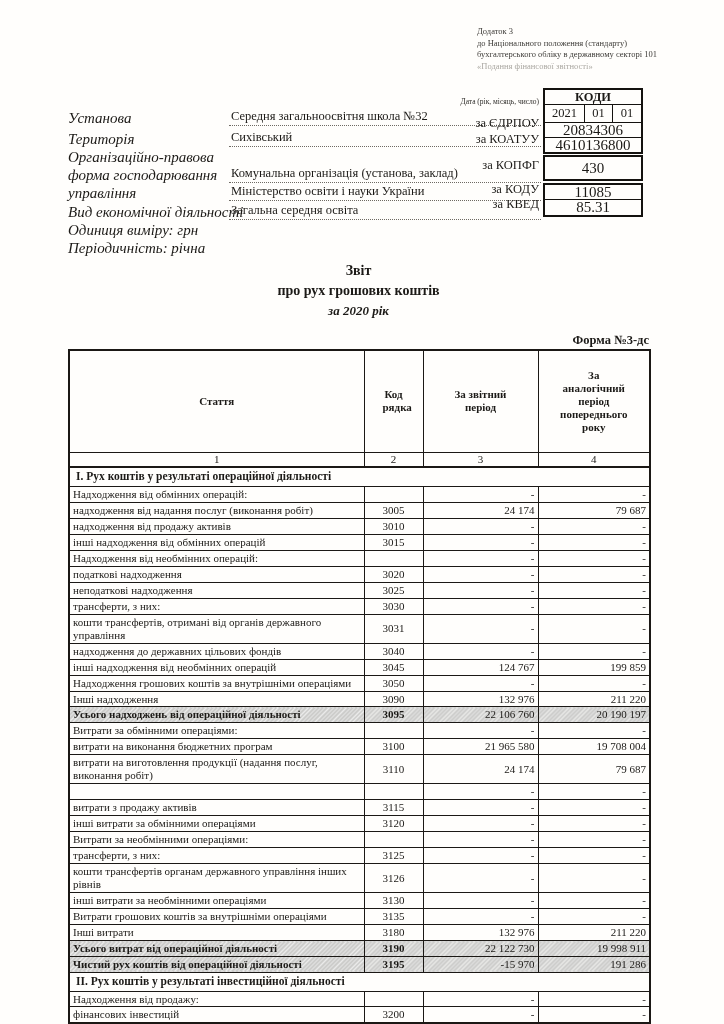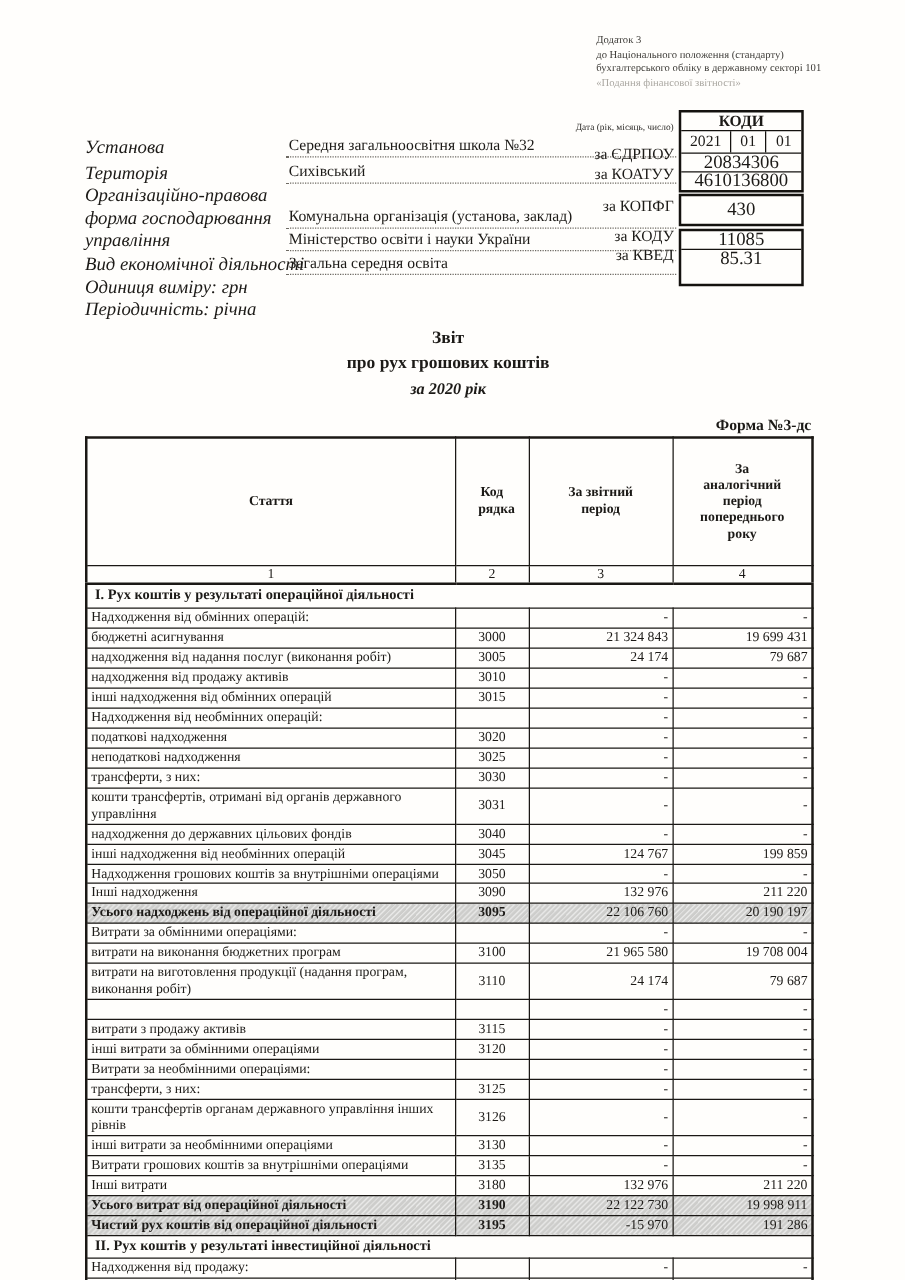--- a/index.html
+++ b/index.html
@@ -37,21 +37,21 @@
   .d-y { width:40px; border-right:1px solid #14120f; }
   .d-m { width:28px; border-right:1px solid #14120f; }
   .d-d { flex:1; }
   .codes-val { text-align:center; font-size:15px; }
   .cv1 { height:14px; line-height:14px; }
   .cv2 { height:15px; line-height:15px; border-top:1px solid #14120f; }
   .block-b { top:155px; height:26px; }
   .block-b .codes-val { line-height:22px; }
   .block-c { top:183px; }
   .cv3 { height:14px; line-height:14px; }
-  .cv4 { height:28px; line-height:15px; border-top:1px solid #14120f; }
+  .cv4 { height:16px; line-height:15px; border-top:1px solid #14120f; }
 
   
   .title-wrap { position:absolute; left:68px; top:263px; width:581px; text-align:center; }
   .t1 { font-size:14px; font-weight:bold; }
   .t2 { font-size:14px; font-weight:bold; margin-top:4px; }
   .t3 { font-size:13px; font-weight:bold; font-style:italic; margin-top:4px; }
   .form-no { position:absolute; left:68px; top:333px; width:581px; text-align:right;
     font-weight:bold; font-size:12.5px; }
 
   
@@ -157,26 +157,20 @@
         <tr class="section">
           <td colspan="4">I. Рух коштів у результаті операційної діяльності</td>
         </tr>
         <tr>
           <td class="article">Надходження від обмінних операцій:</td>
           <td class="code"></td>
           <td class="num">-</td>
           <td class="num">-</td>
         </tr>
         <tr>
-          <td class="article">бюджетні асигнування</td>
-          <td class="code">3000</td>
-          <td class="num">21 324 843</td>
-          <td class="num">19 699 431</td>
-        </tr>
-        <tr>
           <td class="article">надходження від надання послуг (виконання робіт)</td>
           <td class="code">3005</td>
           <td class="num">24 174</td>
           <td class="num">79 687</td>
         </tr>
         <tr>
           <td class="article">надходження від продажу активів</td>
           <td class="code">3010</td>
           <td class="num">-</td>
           <td class="num">-</td>
@@ -253,21 +247,21 @@
           <td class="num">-</td>
           <td class="num">-</td>
         </tr>
         <tr>
           <td class="article">витрати на  виконання бюджетних програм</td>
           <td class="code">3100</td>
           <td class="num">21 965 580</td>
           <td class="num">19 708 004</td>
         </tr>
         <tr>
-          <td class="article">витрати на виготовлення продукції (надання програм, виконання робіт)</td>
+          <td class="article">витрати на виготовлення продукції (надання послуг, виконання робіт)</td>
           <td class="code">3110</td>
           <td class="num">24 174</td>
           <td class="num">79 687</td>
         </tr>
         <tr>
           <td class="article"></td>
           <td class="code"></td>
           <td class="num">-</td>
           <td class="num">-</td>
         </tr>

